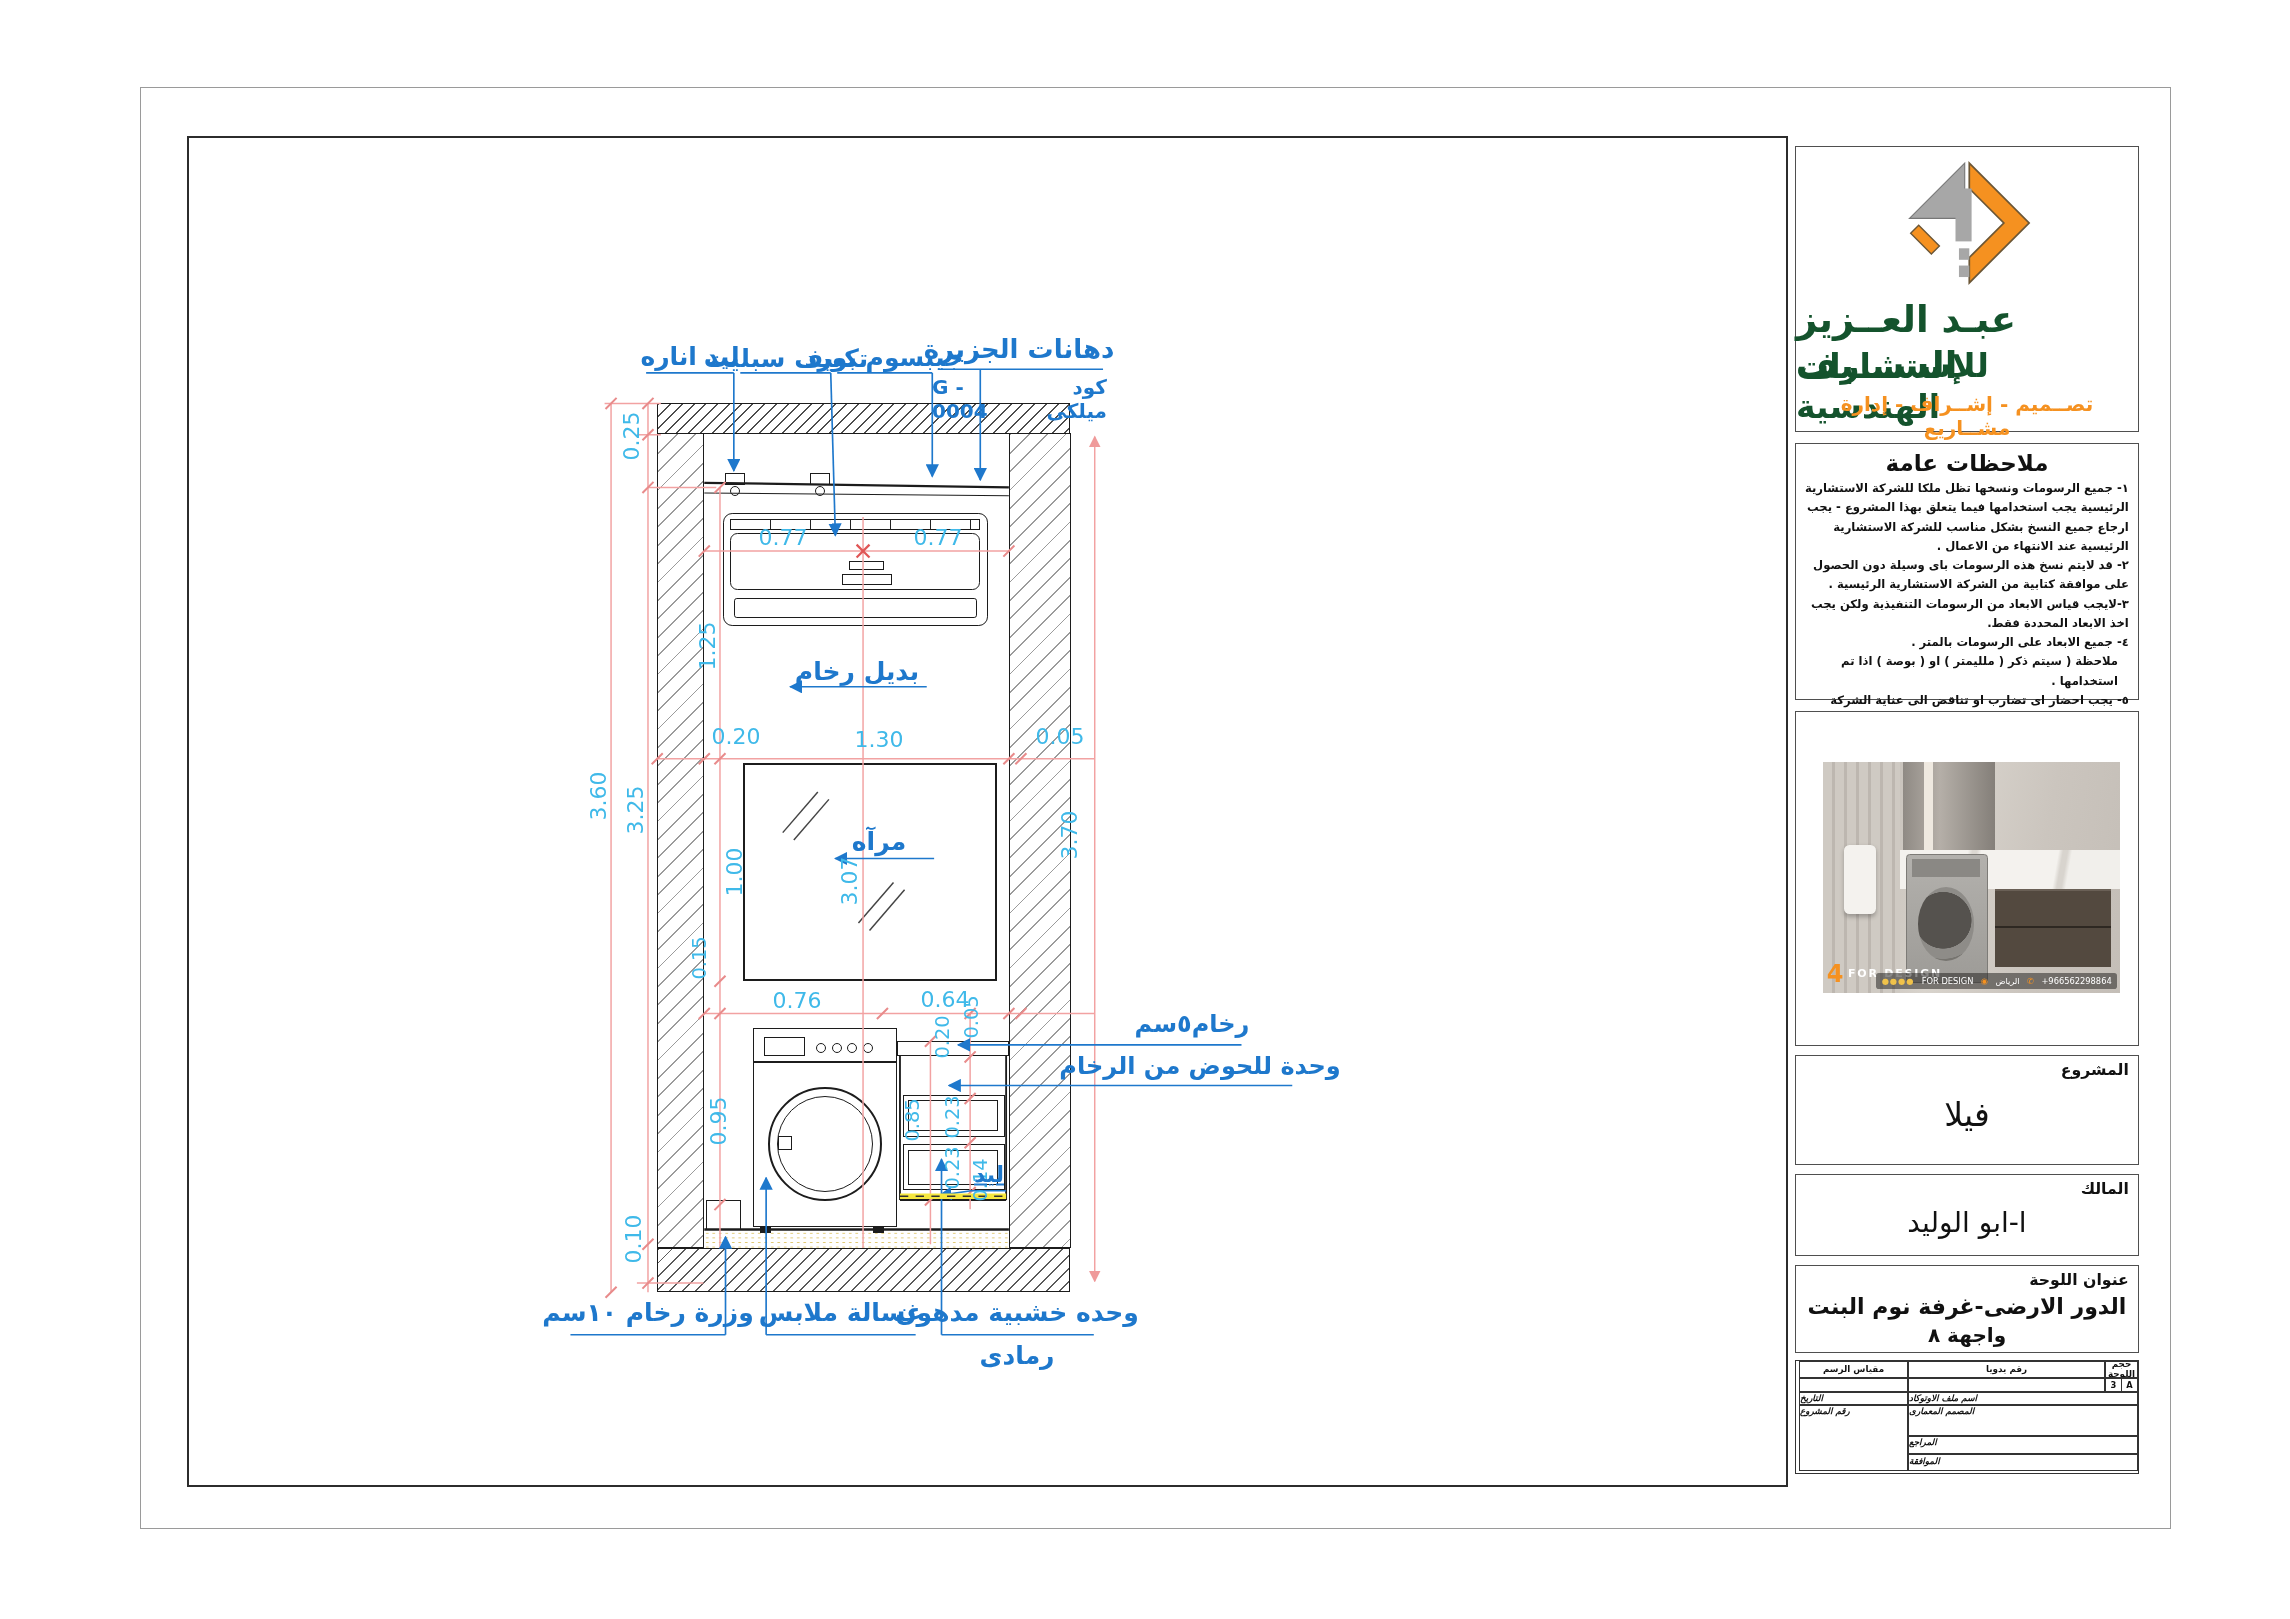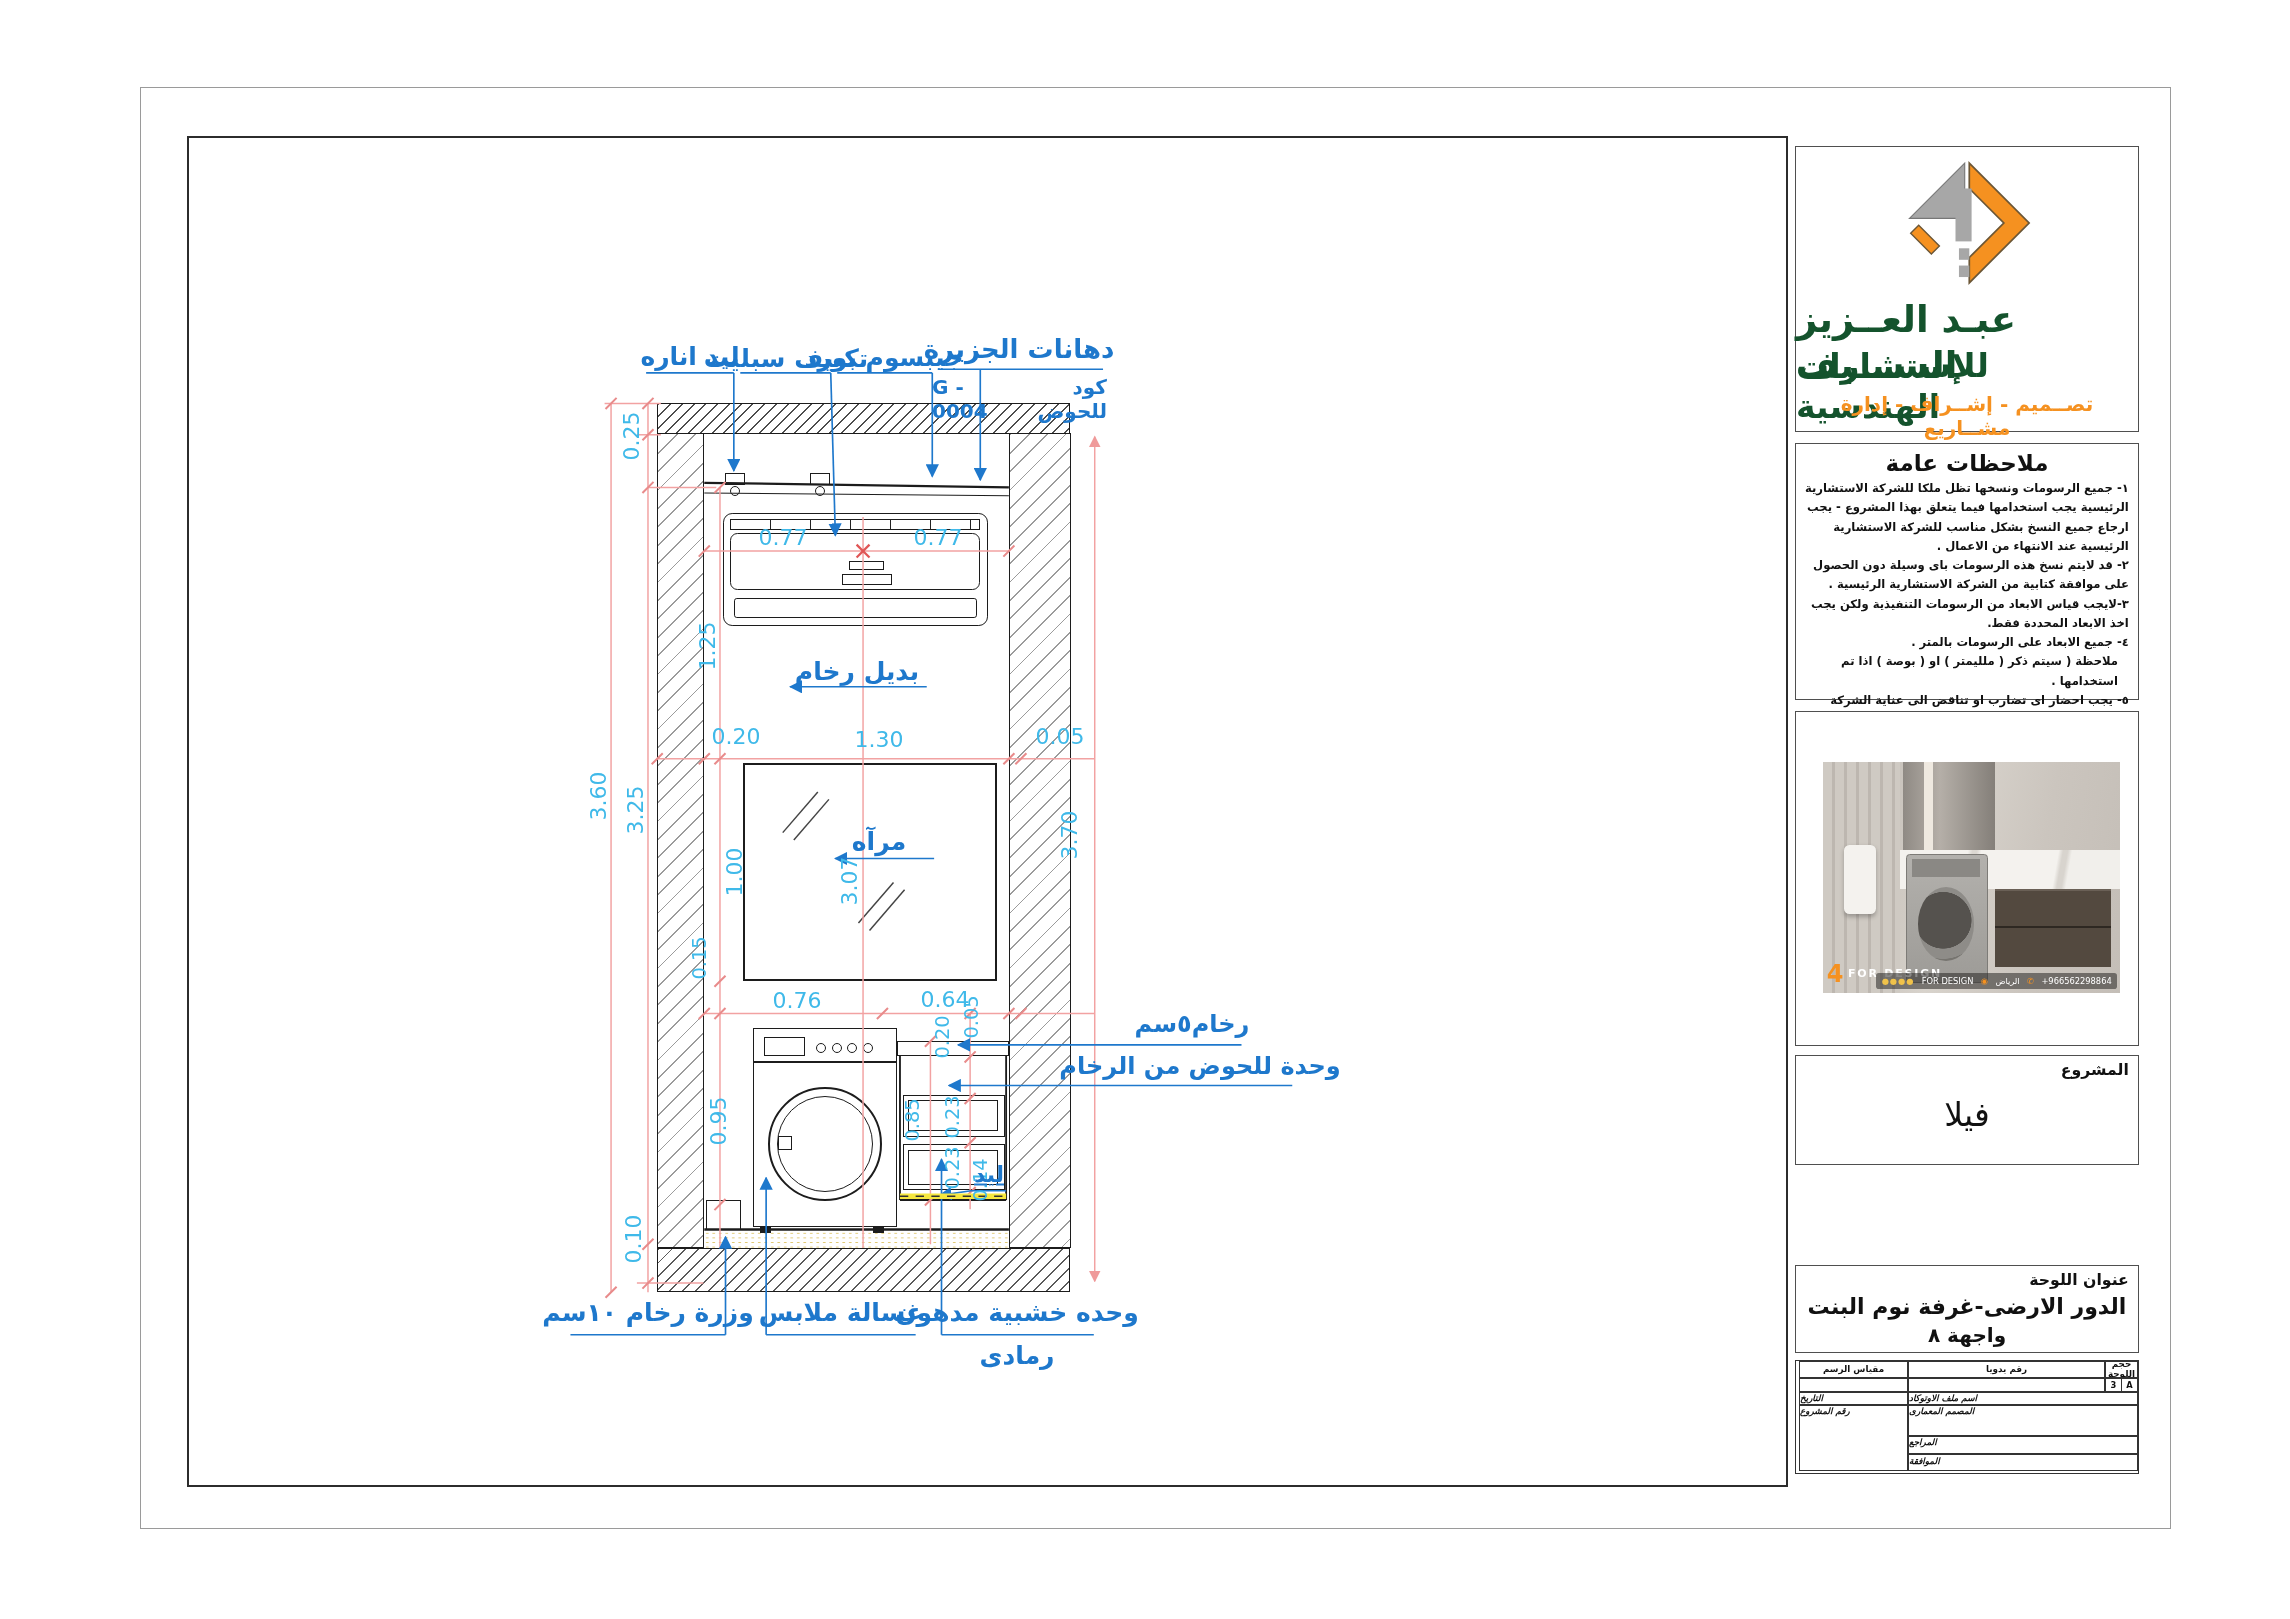--- a/index.html
+++ b/index.html
@@ -209,21 +209,21 @@
   <div class="dimv dims" style="left:952px;top:1117px;">0.23</div>
   <div class="dimv dims" style="left:952px;top:1168px;">0.23</div>
   <div class="dimv dims" style="left:980px;top:1180px;">0.14</div>
 
   <div class="lbl" style="left:690px;top:356px;">ليد اناره</div>
   <div class="lbl" style="left:786px;top:358px;">تكييف سبليت</div>
   <div class="lbl" style="left:884px;top:357px;">جيبسوم بورد</div>
   <div class="lbl" style="left:1019px;top:349px;font-size:26px;">دهانات الجزيرة</div>
   <div class="abs" style="left:932px;top:375px;width:175px;display:flex;justify-content:center;color:#1e78cc;font-weight:bold;font-size:20px;direction:ltr;">
     <span>G - 0004</span>
-    <span style="direction:rtl;">كود للحوض</span>
+    <span style="direction:rtl;">كود ميلكى</span>
   </div>
   <div class="lbl" style="left:857px;top:671px;">بديل رخام</div>
   <div class="lbl" style="left:879px;top:841px;">مرآه</div>
   <div class="lbl lbl-sm" style="left:1192px;top:1024px;font-size:24px;">رخام٥سم</div>
   <div class="lbl lbl-sm" style="left:1200px;top:1066px;font-size:24px;">وحدة للحوض من الرخام</div>
   <div class="lbl" style="left:989px;top:1174px;font-size:22px;text-decoration:underline;">ليد</div>
   <div class="lbl" style="left:648px;top:1312px;">وزرة رخام ١٠سم</div>
   <div class="lbl" style="left:841px;top:1312px;">غسالة ملابس</div>
   <div class="lbl" style="left:1017px;top:1312px;">وحده خشبية مدهون</div>
   <div class="lbl" style="left:1017px;top:1355px;">رمادى</div>
@@ -283,20 +283,24 @@
       <span style="color:#f59120;">✆</span>
       <span>+966562298864</span>
     </div>
   </div>
 
   <div class="panel" style="top:1055px;height:110px;">
     <div class="panel-label">المشروع</div>
     <div class="panel-value" style="top:39px;font-size:33px;">فيلا</div>
   </div>
 
+  <div class="panel" style="top:1174px;height:82px;">
+    <div class="panel-label">المالك</div>
+    <div class="panel-value" style="top:31px;font-size:28px;">ا-ابو الوليد</div>
+  </div>
 
   <div class="panel" style="top:1265px;height:88px;">
     <div class="panel-label">عنوان اللوحة</div>
     <div class="panel-value" style="top:28px;font-size:22px;font-weight:bold;">الدور الارضى-غرفة نوم البنت</div>
     <div class="panel-value" style="top:57px;font-size:20px;font-weight:bold;">واجهة ٨</div>
   </div>
 
   <div class="tb">
     <div class="c" style="grid-column:1;grid-row:1;">حجم اللوحة</div>
     <div class="c" style="grid-column:2;grid-row:1;">رقم يدويا</div>

